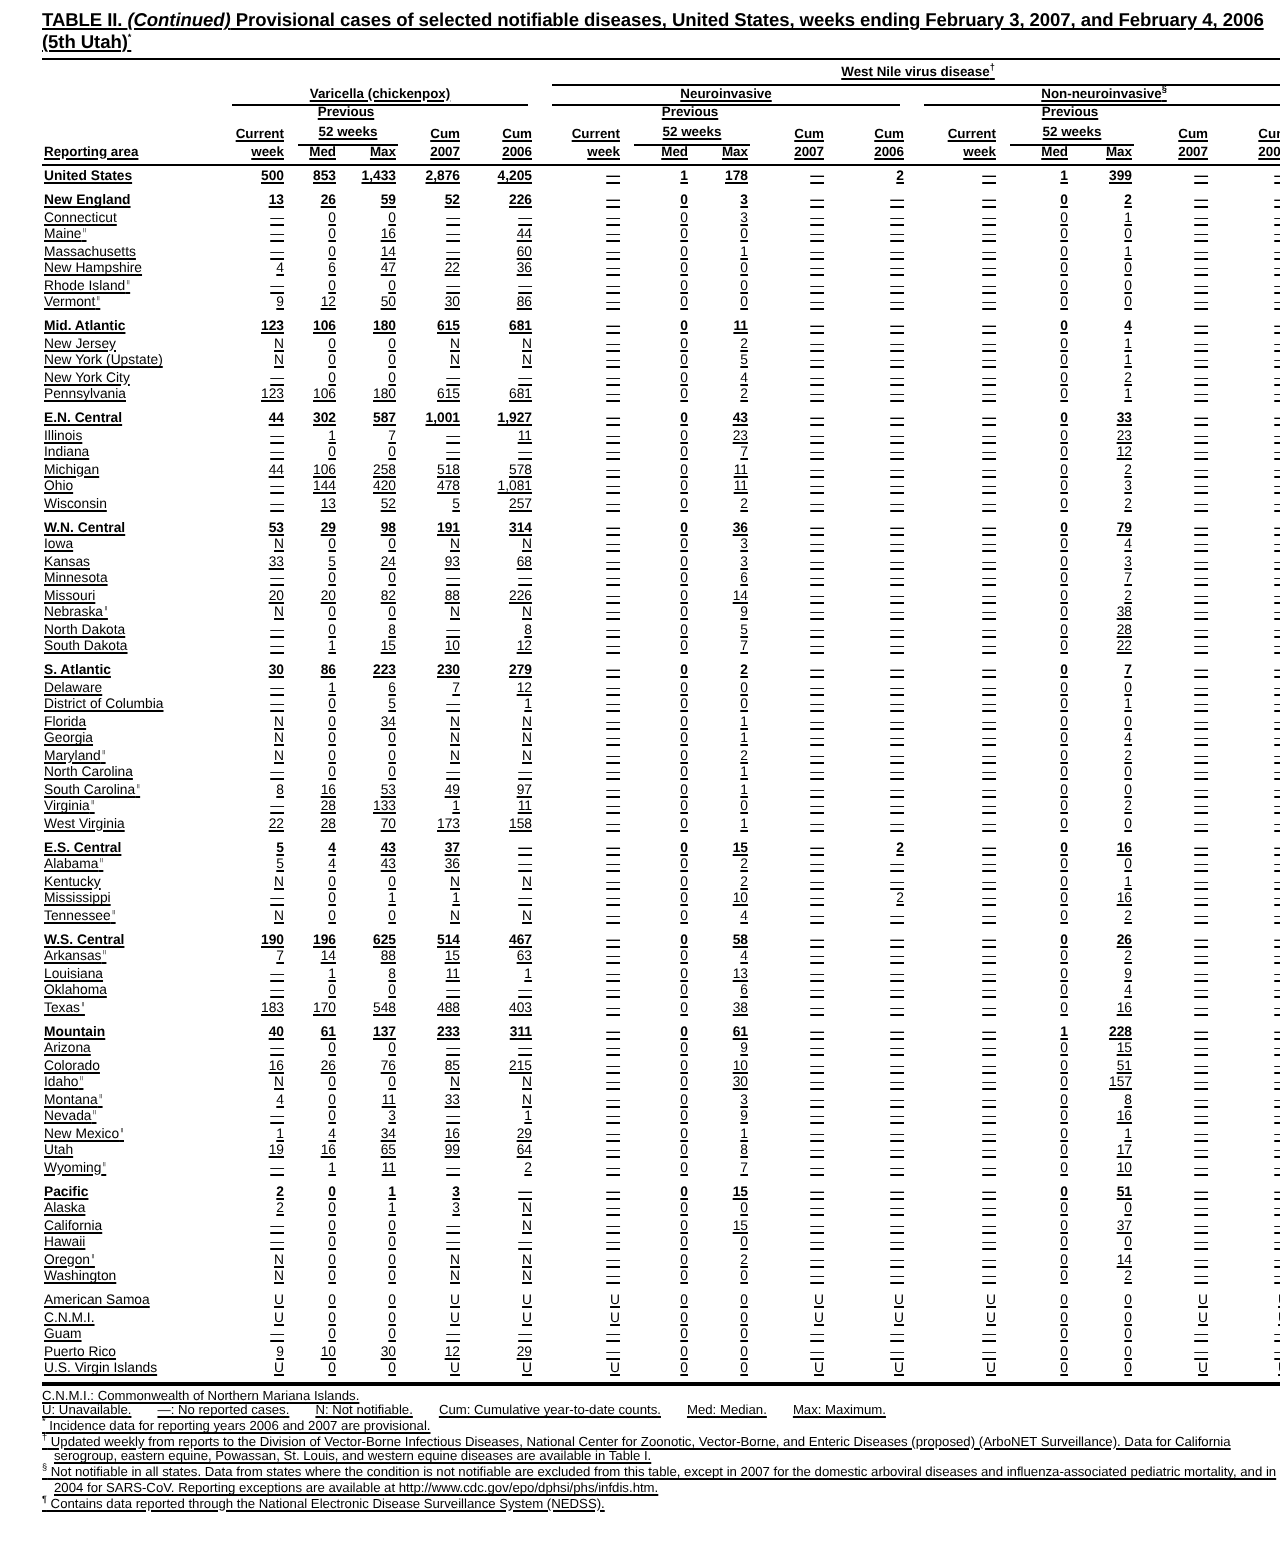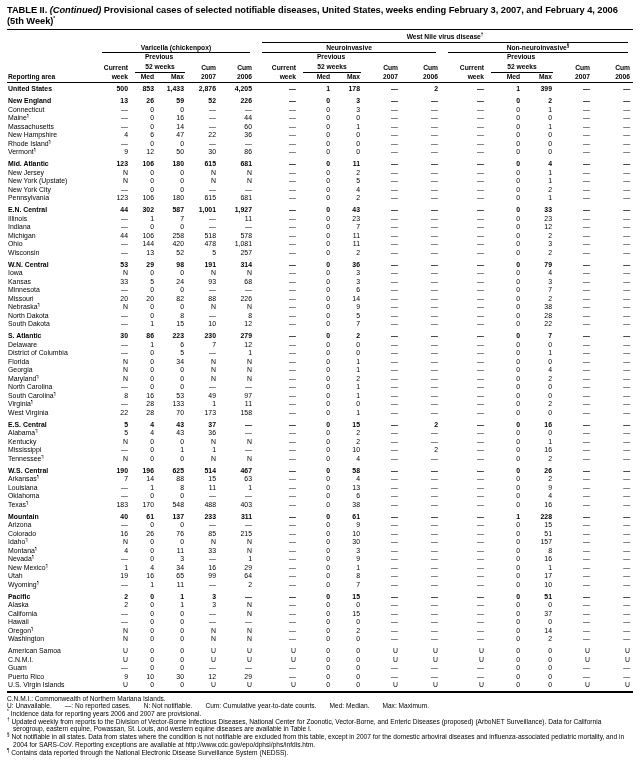--- a/index.html
+++ b/index.html
@@ -1,21 +1,21 @@
 <!DOCTYPE html>
 <html><head>
 <meta charset="utf-8">
 <style>
   html,body { margin:0; padding:0; background:#fff; }
   body {
     width:640px; height:780px; overflow:hidden;
     font-family:"Liberation Sans", sans-serif; color:#000;
     -webkit-font-smoothing:antialiased;
   }
-  .page { padding:5px 7px 0 7px; }
+  .page { padding:5px 7px 0 21px;text-decoration:underline; }
 
   .title { font-size:9.3px; font-weight:bold; line-height:10.6px; letter-spacing:-0.05px; }
   .title .cont { font-style:italic; }
   sup { font-size:4.6px; vertical-align:super; line-height:0; }
 
   table { border-collapse:collapse; table-layout:fixed; width:626px; margin-top:3px; border-top:1px solid #000; }
   th, td { padding:0; margin:0; }
 
   thead th { font-size:6.7px; line-height:8.6px; font-weight:bold; vertical-align:bottom; }
   thead .blank { border:none; }
@@ -39,21 +39,21 @@
   .fn { padding-left:6px; text-indent:-6px; }
   .legend span { margin-right:13px; }
 </style>
 </head>
 <body>
 
 <div class="page">
 
   <div class="title">
     <span>TABLE II. </span><span class="cont">(Continued)</span><span> Provisional cases of selected notifiable diseases, United States, weeks ending February 3, 2007, and February 4, 2006</span><br>
-    <span>(5th Week)</span><sup>*</sup>
+    <span>(5th Utah)</span><sup>*</sup>
   </div>
 
   <table>
     <colgroup>
       <col style="width:88px">
       <col style="width:36px">
         <col style="width:26px">
         <col style="width:30px">
         <col style="width:32px">
         <col style="width:36px">

